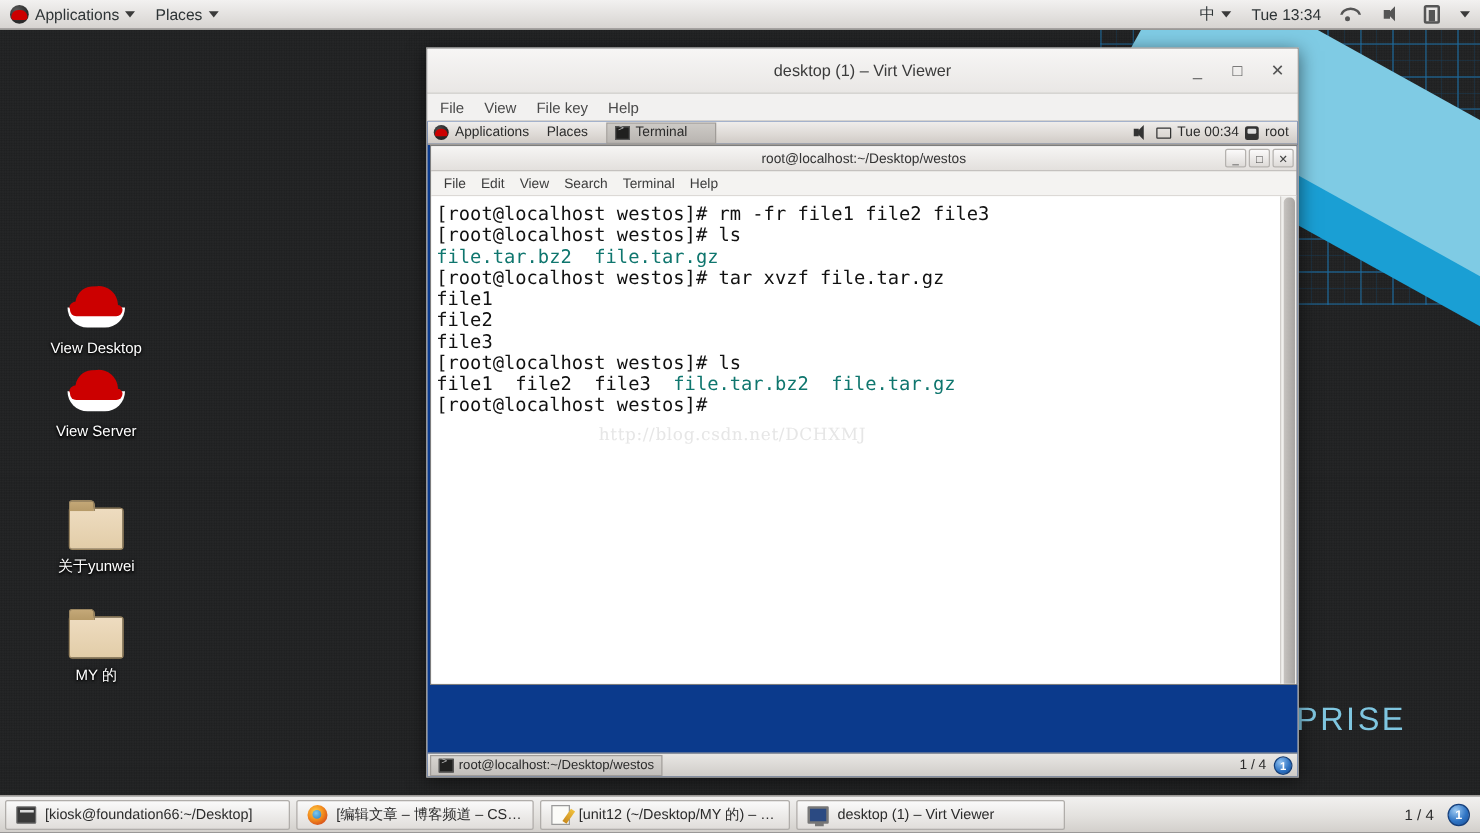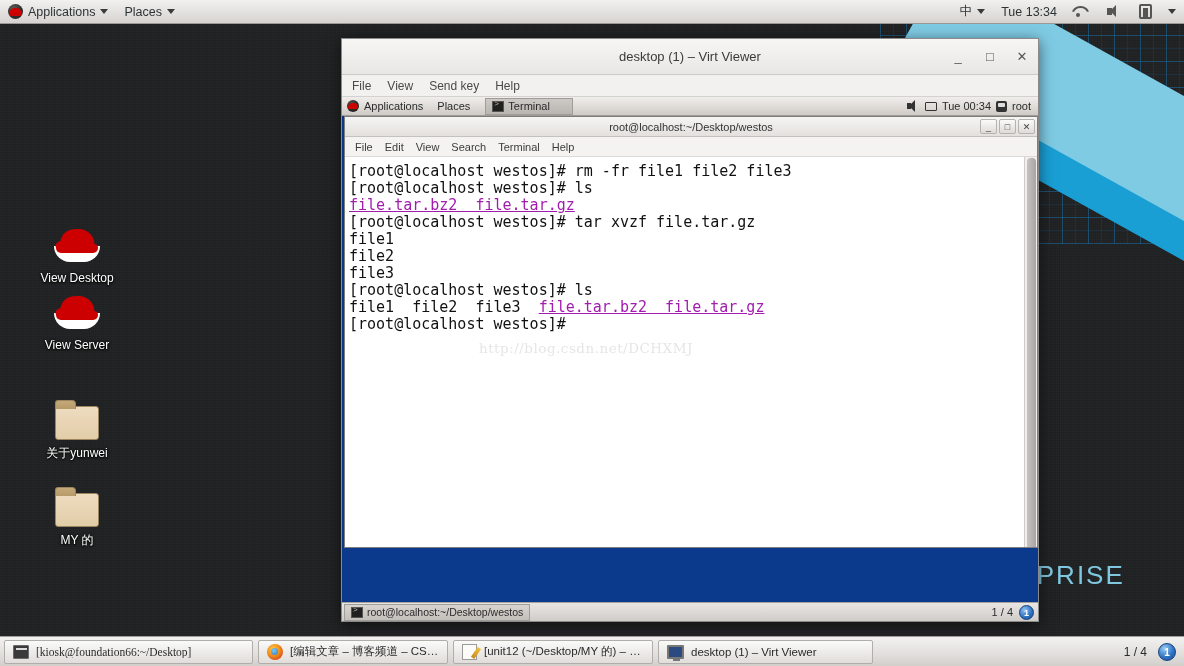--- a/index.html
+++ b/index.html
@@ -256,21 +256,21 @@
   #term-body {
     flex: 1; background: #ffffff; position: relative; overflow: hidden;
     display: flex;
   }
   #term-text {
     flex: 1; padding: 6px 0 0 4px;
     font-family: "DejaVu Sans Mono", "Liberation Mono", monospace;
     font-size: 15px; line-height: 17px; color: #111;
     white-space: pre;
   }
-  .red { color: #a21caf; text-decoration: underline; }
+  .red { color: #0f766e; }
   #term-scroll {
     width: 13px; flex: none; background: #f0efed; border-left: 1px solid #d0cdca;
     position: relative;
   }
   #term-scroll .thumb {
     position: absolute; left: 2px; top: 1px; width: 9px; height: 410px;
     background: linear-gradient(to right,#c6c3c0,#a7a4a1); border-radius: 4px;
   }
   #watermark {
     position: absolute; left: 134px; top: 183px;
@@ -309,21 +309,21 @@
   }
   .tbtask {
     display: flex; align-items: center; gap: 7px;
     height: 24px; padding: 0 8px; min-width: 0;
     background: linear-gradient(to bottom,#fafafa,#e0ddda);
     border: 1px solid #b0adaa; border-radius: 2px;
     font-size: 11.5px; color: #2b2b2b;
     white-space: nowrap; overflow: hidden; text-overflow: ellipsis;
     cursor: default;
   }
-  .tbtask.w1 { width: 249px; font-family: Liberation Serif, serif; }
+  .tbtask.w1 { width: 228px; }
   .tbtask.w2 { width: 190px; }
   .tbtask.w3 { width: 200px; }
   .tbtask.w4 { width: 215px; }
   .tb-label { overflow: hidden; text-overflow: ellipsis; }
   .ico-term {
     width:16px;height:14px;flex:none;
     background:#3a3a3a;border:1px solid #6b6b6b;border-radius:1px;position:relative;
   }
   .ico-term::after{content:"";position:absolute;left:2px;top:2px;width:11px;height:2px;background:#ddd;}
   .ico-ff {
@@ -444,21 +444,21 @@
     <div class="wbtns">
       <div class="wbtn">_</div>
       <div class="wbtn">□</div>
       <div class="wbtn">✕</div>
     </div>
   </div>
 
   <div id="vv-menubar">
     <span>File</span>
     <span>View</span>
-    <span>Send key</span>
+    <span>File key</span>
     <span>Help</span>
   </div>
 
   <div id="guest">
 
     <div id="guest-panel">
       <span class="rh-logo-sm"></span>
       <span class="gitem" style="padding-left:2px;">Applications</span>
       <span class="gitem">Places</span>
       <span class="gtask">

